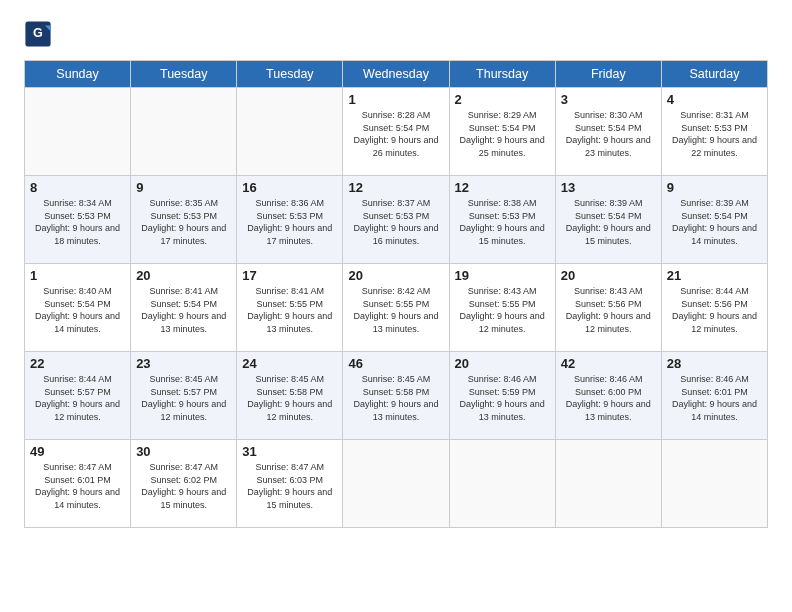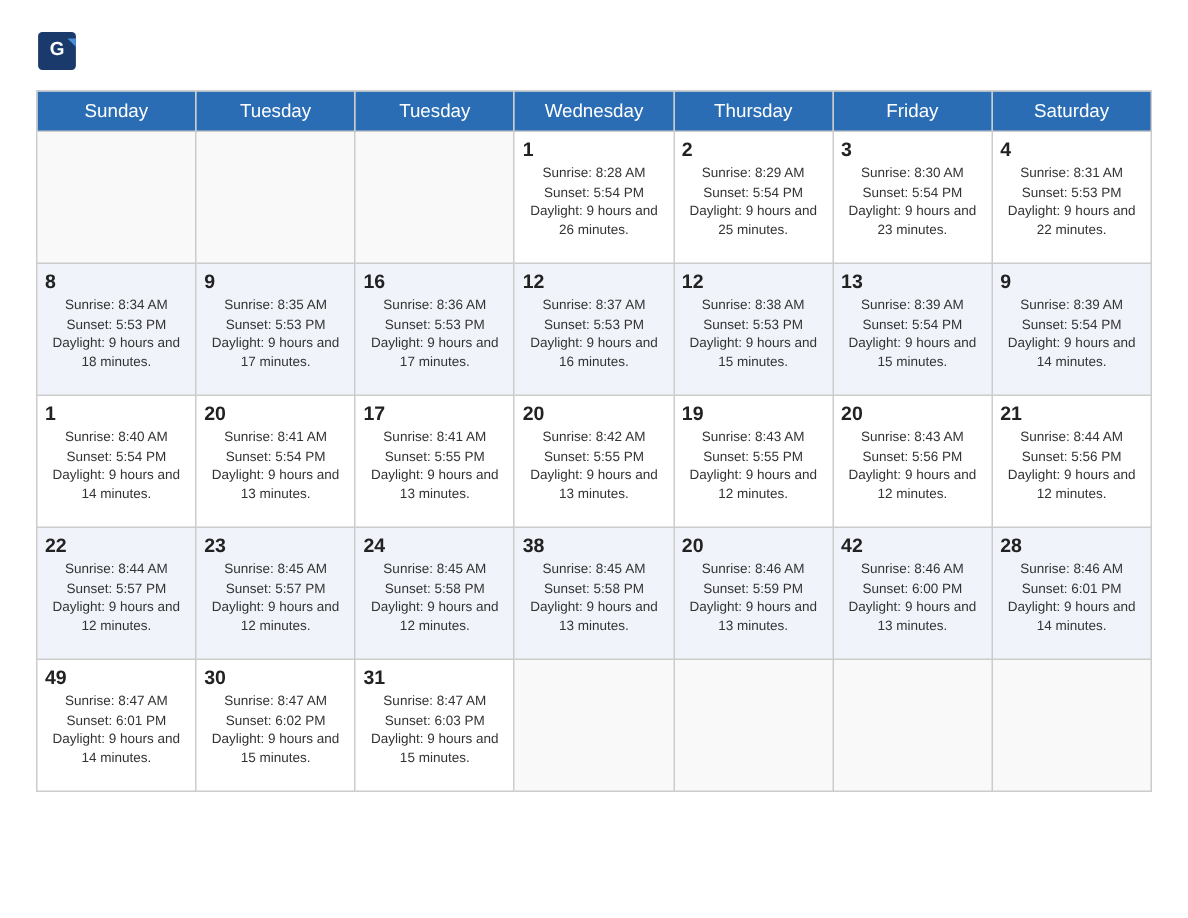--- a/index.html
+++ b/index.html
@@ -298,21 +298,21 @@
       </td>
         <td>
         <span class="day-number">24</span>
         <div class="day-info">
           Sunrise: 8:45 AM<br>
           Sunset: 5:58 PM<br>
           Daylight: 9 hours and 12 minutes.
         </div>
       </td>
         <td>
-        <span class="day-number">38</span>
+        <span class="day-number">46</span>
         <div class="day-info">
           Sunrise: 8:45 AM<br>
           Sunset: 5:58 PM<br>
           Daylight: 9 hours and 13 minutes.
         </div>
       </td>
         <td>
         <span class="day-number">20</span>
         <div class="day-info">
           Sunrise: 8:46 AM<br>

